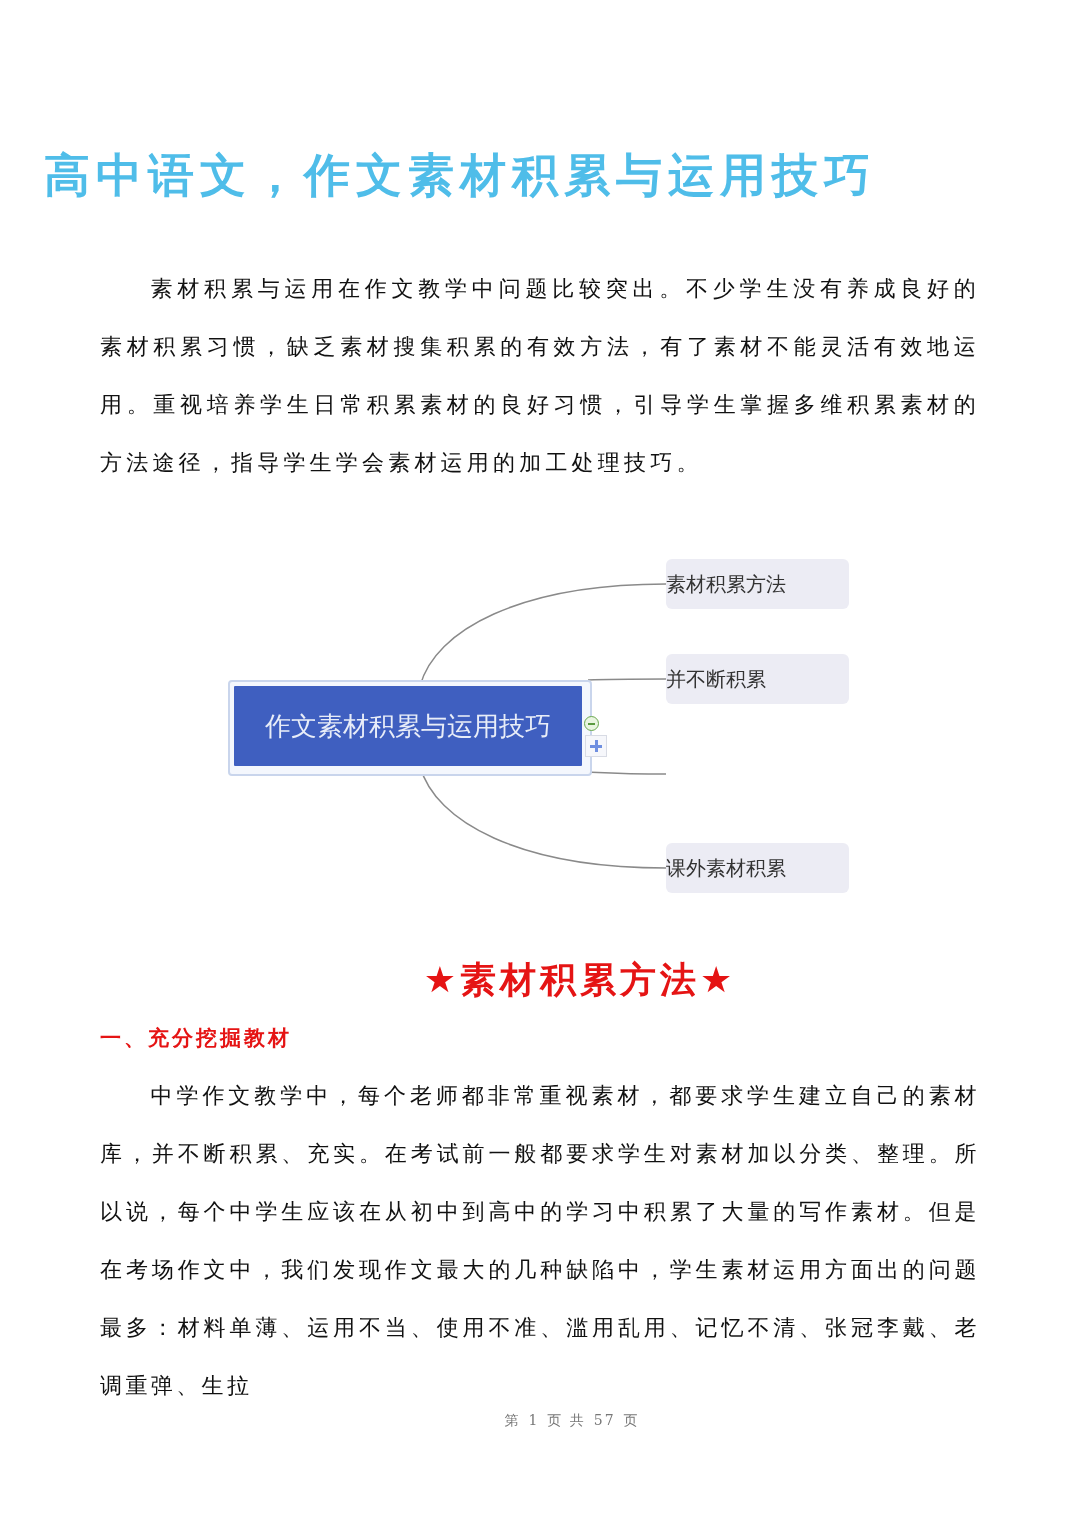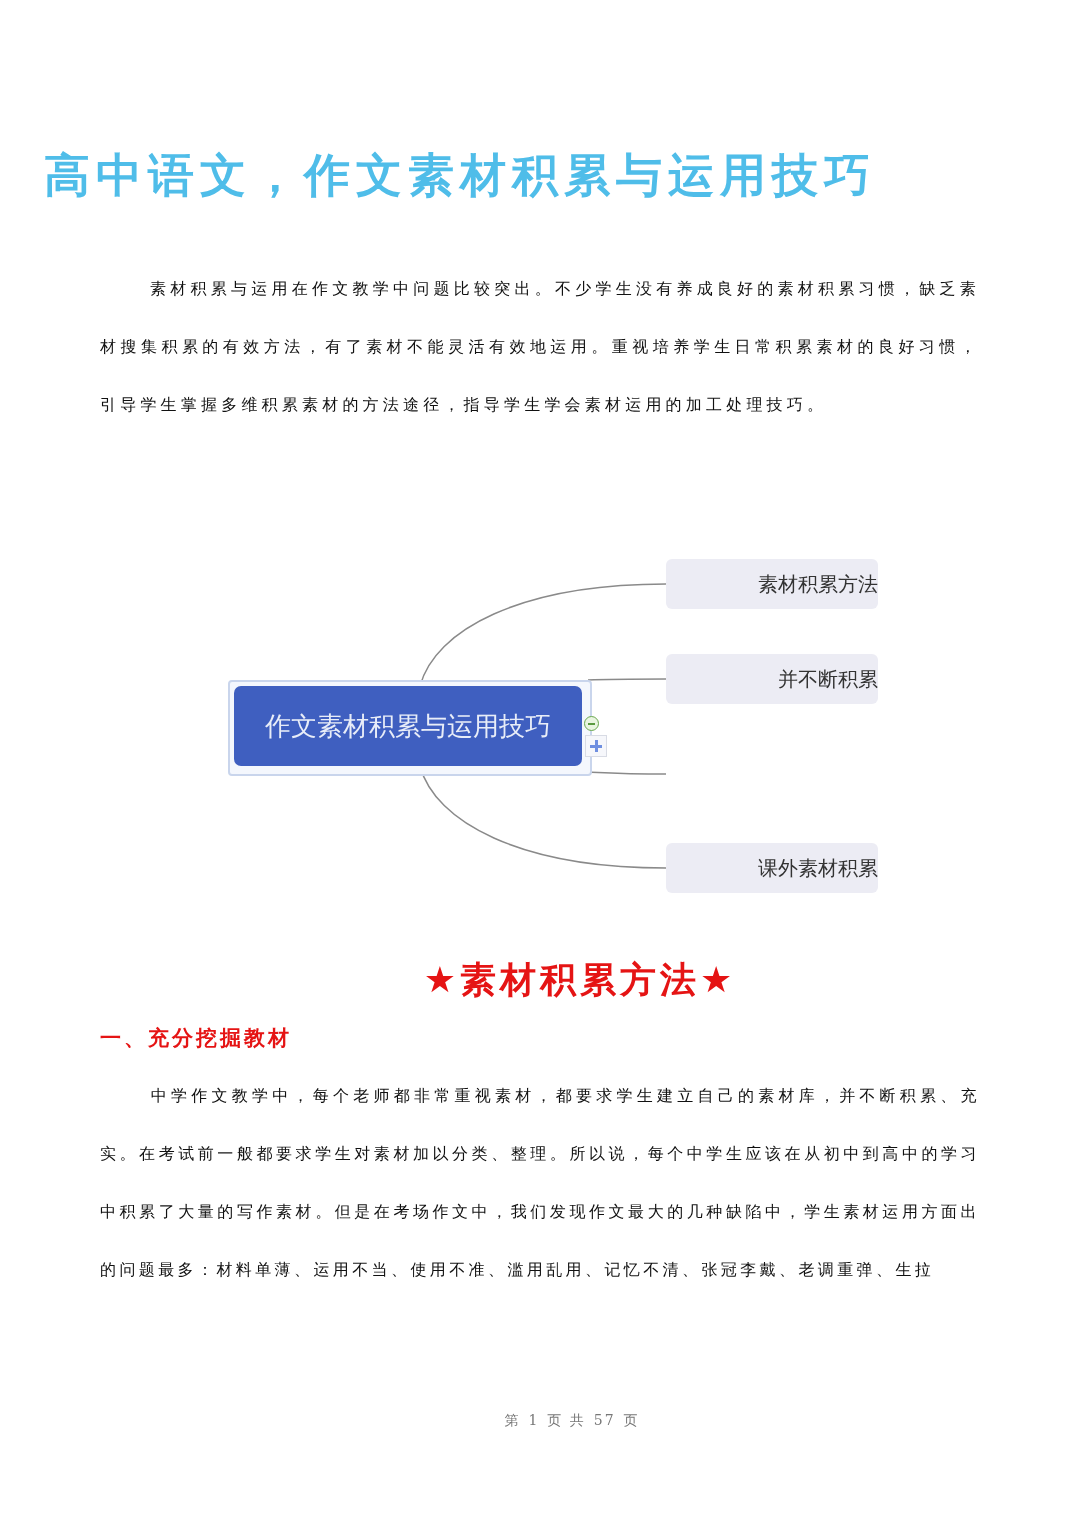--- a/index.html
+++ b/index.html
@@ -1,26 +1,26 @@
 <!DOCTYPE html>
 <html><head>
 <meta charset="utf-8">
 <style>
   html, body { margin: 0; padding: 0; background: #ffffff; }
   body { width: 1080px; height: 1523px; position: relative; overflow: hidden; font-family: "DejaVu Serif", "Liberation Serif", serif; color: #111; }
   .title { position: absolute; left: 0; top: 140px; width: 920px; text-align: center; font-family: "DejaVu Sans", sans-serif; font-weight: bold; font-size: 46px; letter-spacing: 6px; color: #4fbde9; line-height: 70px; }
-  .para { position: absolute; left: 100px; width: 880px; font-size: 16px; line-height: 58px; letter-spacing: 4.2px; text-align: justify; }
+  .para { position: absolute; left: 100px; width: 880px; font-size: 22px; line-height: 58px; letter-spacing: 4.2px; text-align: justify; }
   .para .indent { display: inline-block; width: 50px; }
   .p1 { top: 260px; }
   .p2 { top: 1067px; letter-spacing: 3.4px; }
   .mindmap { position: absolute; left: 220px; top: 550px; width: 650px; height: 360px; }
   .mindmap svg { position: absolute; left: 0; top: 0; }
   .root-frame { position: absolute; left: 8px; top: 130px; width: 360px; height: 92px; border: 2px solid #c9d5ec; border-radius: 4px; background: #f4f7fd; }
-  .root { position: absolute; left: 14px; top: 136px; width: 348px; height: 80px; background: #3f5fc0; border-radius: 7px; color: #e8edf8; font-family: "DejaVu Sans", sans-serif; font-size: 26px; line-height: 80px; text-align: center; }
-  .branch { position: absolute; left: 446px; width: 212px; height: 50px; background: #ececf4; border-radius: 6px; color: #333; font-family: "DejaVu Sans", sans-serif; font-size: 20px; line-height: 50px; text-align: right; }
+  .root { position: absolute; left: 14px; top: 136px; width: 348px; height: 80px; background: #3f5fc0; border-radius: 1px; color: #e8edf8; font-family: "DejaVu Sans", sans-serif; font-size: 26px; line-height: 80px; text-align: center; }
+  .branch { position: absolute; left: 446px; width: 183px; height: 50px; background: #ececf4; border-radius: 6px; color: #333; font-family: "DejaVu Sans", sans-serif; font-size: 20px; line-height: 50px; text-align: left; }
   .collapse { position: absolute; left: 364px; top: 166px; width: 13px; height: 13px; border-radius: 50%; border: 1.5px solid #6aa84f; background: #e9f5e0; }
   .collapse::after { content: ""; position: absolute; left: 3px; top: 5.5px; width: 7px; height: 2px; background: #5a9a40; }
   .expand { position: absolute; left: 365px; top: 185px; width: 20px; height: 20px; border: 1px solid #d8dbe4; background: #f6f7fb; }
   .expand::before { content: ""; position: absolute; left: 4px; top: 9px; width: 12px; height: 3px; background: #6f8fe0; }
   .expand::after { content: ""; position: absolute; left: 8.5px; top: 4px; width: 3px; height: 12px; background: #6f8fe0; }
   .section-heading { position: absolute; left: 0; top: 955px; width: 1160px; text-align: center; font-family: "DejaVu Sans", sans-serif; font-weight: bold; font-size: 36px; color: #e51414; letter-spacing: 4px; line-height: 50px; }
   .sub-heading { position: absolute; left: 100px; top: 1020px; font-family: "DejaVu Sans", sans-serif; font-weight: bold; font-size: 21px; color: #e51414; letter-spacing: 3px; line-height: 36px; }
   .footer { position: absolute; left: 0; top: 1412px; width: 1080px; text-align: center; font-size: 14px; color: #777; letter-spacing: 2px; margin-left: 32px; }
   .footer span { margin: 0 4px; }
 </style>

